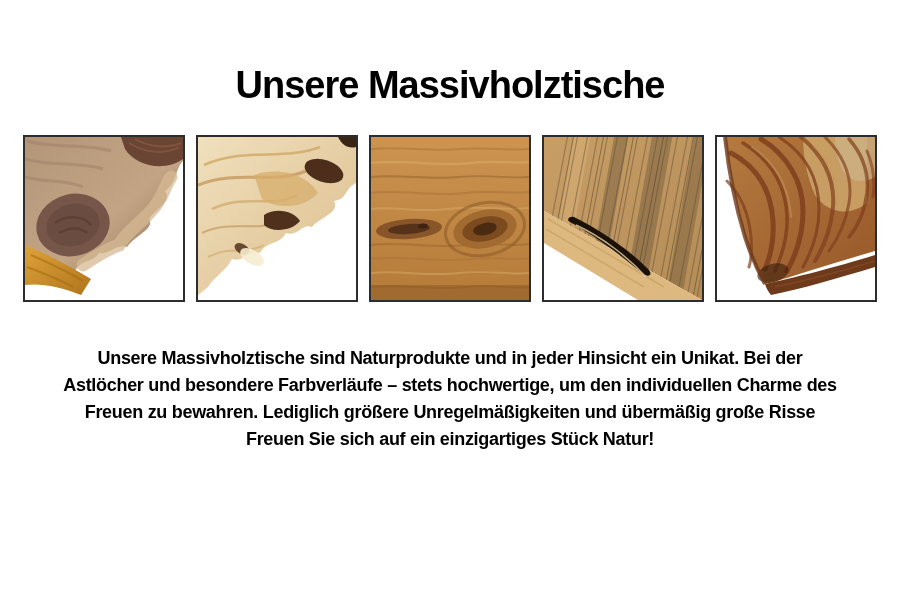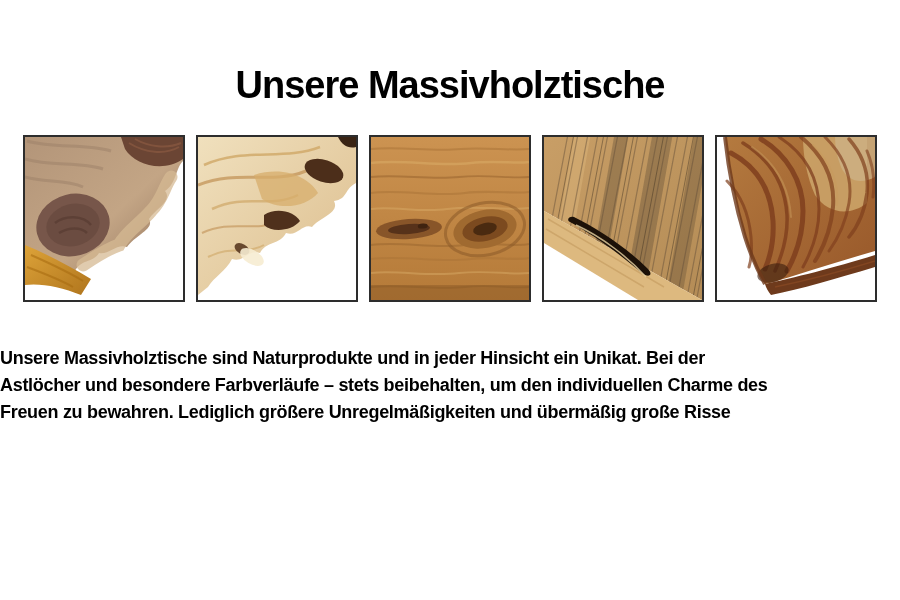--- a/index.html
+++ b/index.html
@@ -17,21 +17,21 @@
     display: flex; justify-content: space-between;
   }
   .frame {
     width: 162px; height: 167px; box-sizing: border-box;
     border: 2px solid #2d2d2d; background: #ffffff; overflow: hidden;
   }
   .frame svg { display: block; width: 100%; height: 100%; }
 
   .body-text {
     position: absolute; top: 345px; left: 0; width: 900px;
-    text-align: left; font-size: 18px; font-weight: 700;
+    text-align: center; font-size: 18px; font-weight: 700;
     line-height: 27px; letter-spacing: -0.3px;
   }
   .body-text div { white-space: nowrap; }
 </style>
 </head>
 <body>
 
 <div class="canvas">
 
   <h1 class="page-title">Unsere Massivholztische</h1>
@@ -179,17 +179,18 @@
         <path d="M48,147 C76,141 116,131 158,118 L158,130 C118,142 84,152 54,158 C51,154 49,151 48,147 Z" fill="#6e3a1c"></path>
         <path d="M58,150 C92,143 126,134 158,124" stroke="#8a4a24" stroke-width="1.5" fill="none" opacity="0.7"></path>
         <path d="M8,0 C12,36 20,74 28,100 C33,116 40,132 48,147" stroke="#6e3a1c" stroke-width="4" fill="none" opacity="0.8"></path>
       </svg>
     </div>
 
   </div>
 
   <div class="body-text">
     <div>Unsere Massivholztische sind Naturprodukte und in jeder Hinsicht ein Unikat. Bei der</div>
-    <div>Astlöcher und besondere Farbverläufe – stets beibehalten, um den individuellen Charme des</div>
+    <div>Astlöcher und besondere Farbverläufe – stets hochwertige, um den individuellen Charme des</div>
     <div>Freuen zu bewahren. Lediglich größere Unregelmäßigkeiten und übermäßig große Risse</div>
+    <div>Freuen Sie sich auf ein einzigartiges Stück Natur!</div>
   </div>
 
 </div>
 
 </body></html>

